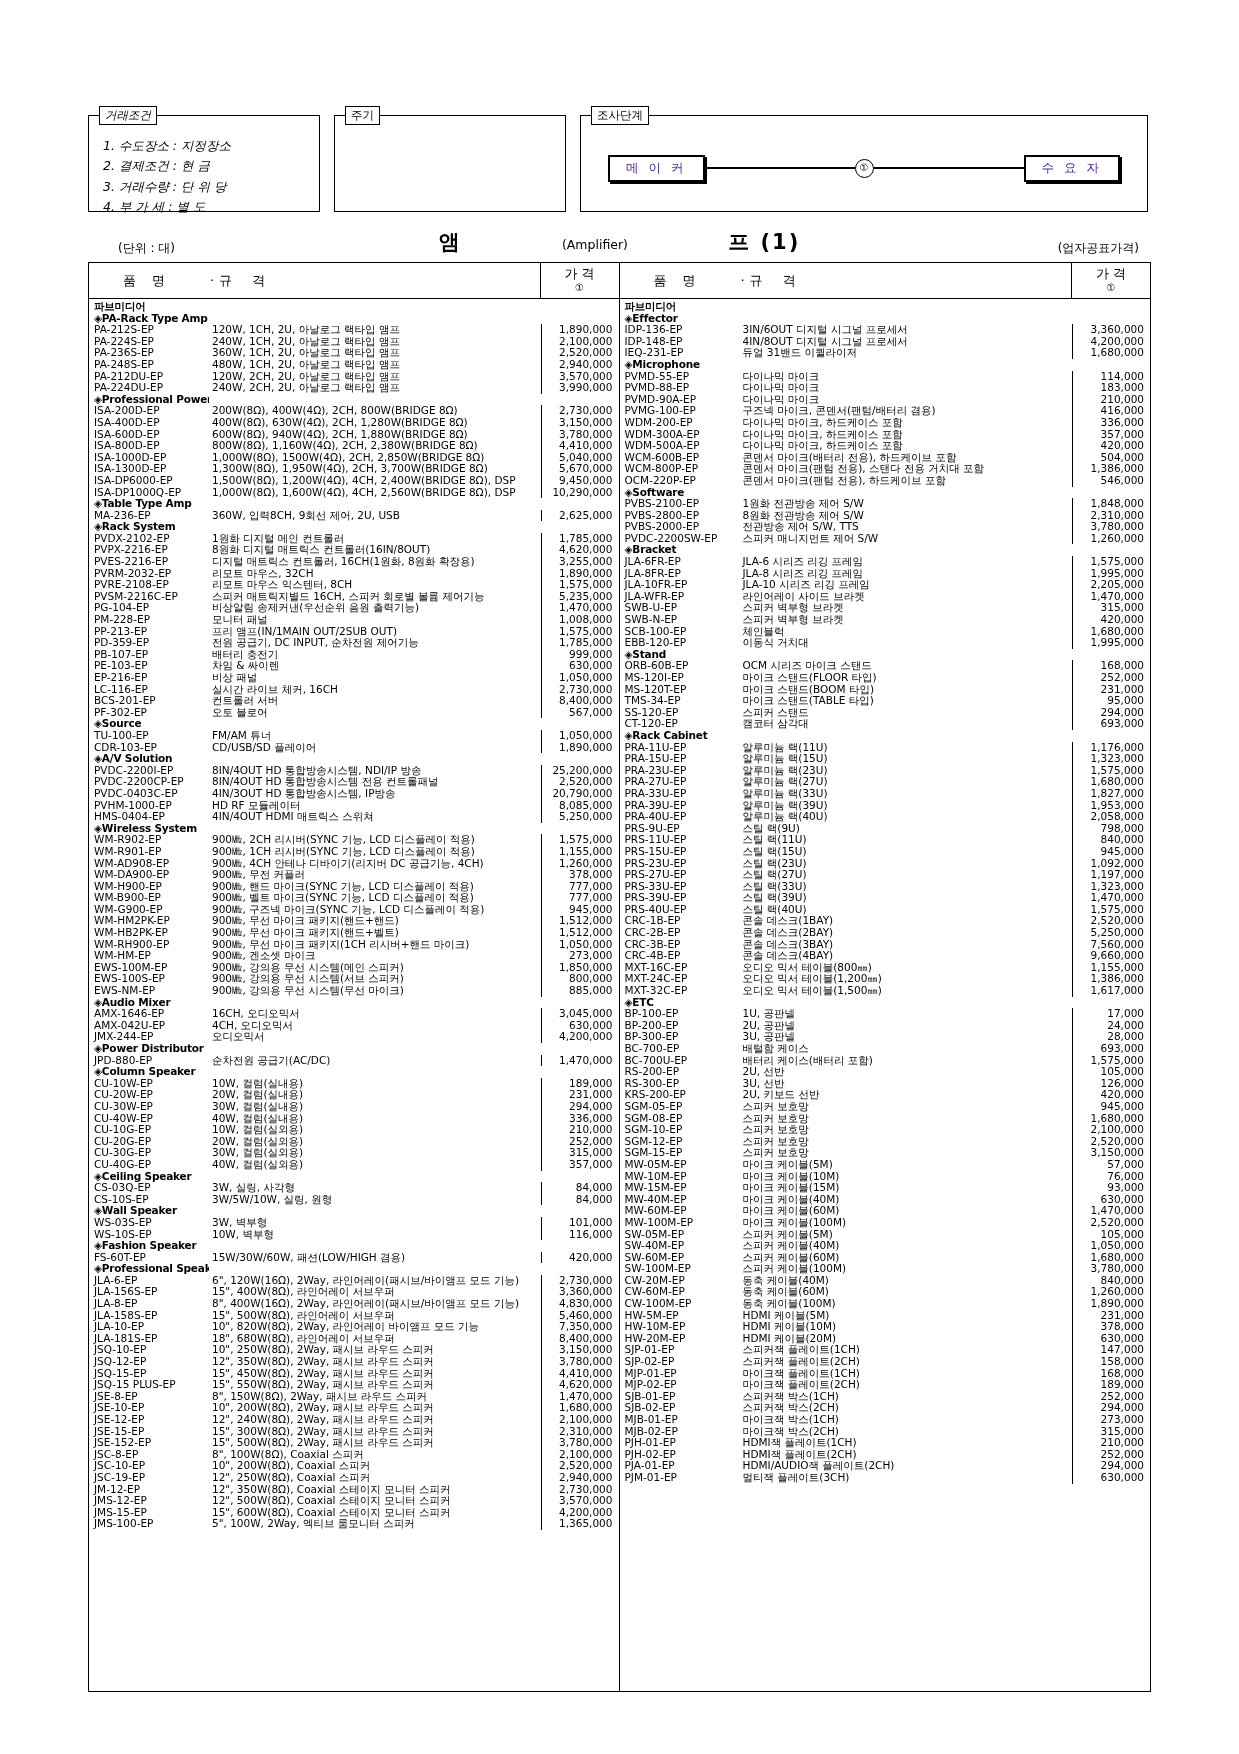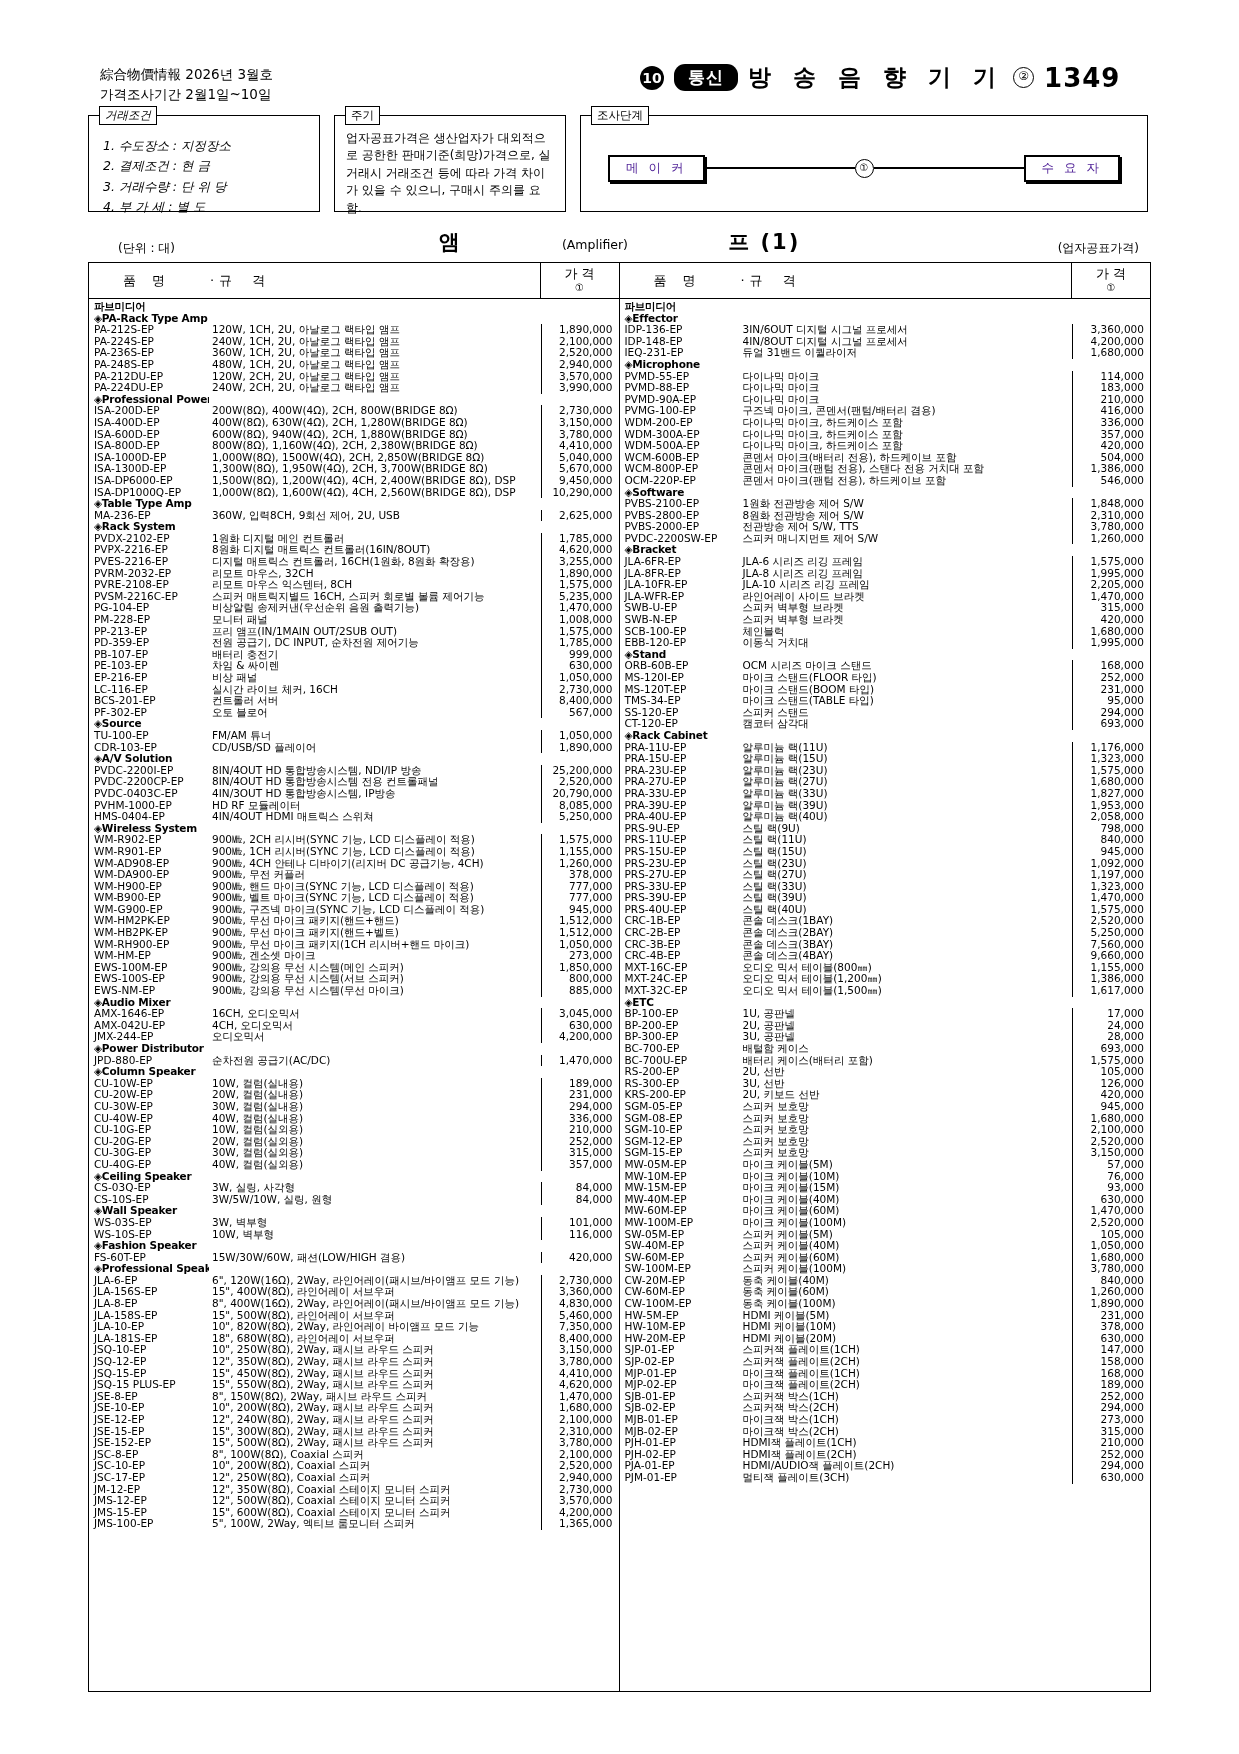--- a/index.html
+++ b/index.html
@@ -118,42 +118,31 @@
   .c-price{width:78px;text-align:right;padding-right:6px;box-sizing:border-box;
     border-left:1.1px solid #000;}
   .grp{font-weight:bold;}
   .grp .c-name{letter-spacing:-0.2px;}
 </style>
 </head>
 <body>
 
 <div class="page">
 
-  <div class="top-header">
-    <div class="issue-info"><span>綜合物價情報 2026년 3월호</span><br><span>가격조사기간 2월1일~10일</span></div>
-    <div class="header-right">
-      <span class="circle-num">10</span>
-      <span class="pill">통신</span>
-      <span class="cat-title">방 송 음 향 기 기</span>
-      <span class="circ-small">②</span>
-      <span class="page-num">1349</span>
-    </div>
-  </div>
 
   <div class="info-row">
     <div class="box box-terms">
       <span class="box-label">거래조건</span>
       <div>1. 수도장소 : 지정장소</div>
       <div>2. 결제조건 : 현      금</div>
       <div>3. 거래수량 : 단 위 당</div>
       <div>4. 부 가 세 : 별      도</div>
     </div>
     <div class="box box-note">
       <span class="box-label">주기</span>
-      <p>업자공표가격은 생산업자가 대외적으로 공한한 판매기준(희망)가격으로, 실거래시 거래조건 등에 따라 가격 차이가 있을 수 있으니, 구매시 주의를 요함.</p>
     </div>
     <div class="box box-stage">
       <span class="box-label">조사단계</span>
       <div class="stage-flow">
         <span class="stage-chip outline">메 이 커</span>
         <span class="stage-line"></span>
         <span class="stage-mid">①</span>
         <span class="stage-line"></span>
         <span class="stage-chip outline">수 요 자</span>
       </div>
@@ -681,21 +670,21 @@
             <div class="c-name">JSC-8-EP</div>
             <div class="c-spec">8", 100W(8Ω), Coaxial 스피커</div>
             <div class="c-price">2,100,000</div>
           </div>
           <div class="row">
             <div class="c-name">JSC-10-EP</div>
             <div class="c-spec">10", 200W(8Ω), Coaxial 스피커</div>
             <div class="c-price">2,520,000</div>
           </div>
           <div class="row">
-            <div class="c-name">JSC-17-EP</div>
+            <div class="c-name">JSC-19-EP</div>
             <div class="c-spec">12", 250W(8Ω), Coaxial 스피커</div>
             <div class="c-price">2,940,000</div>
           </div>
           <div class="row">
             <div class="c-name">JM-12-EP</div>
             <div class="c-spec">12", 350W(8Ω), Coaxial 스테이지 모니터 스피커</div>
             <div class="c-price">2,730,000</div>
           </div>
           <div class="row">
             <div class="c-name">JMS-12-EP</div>

